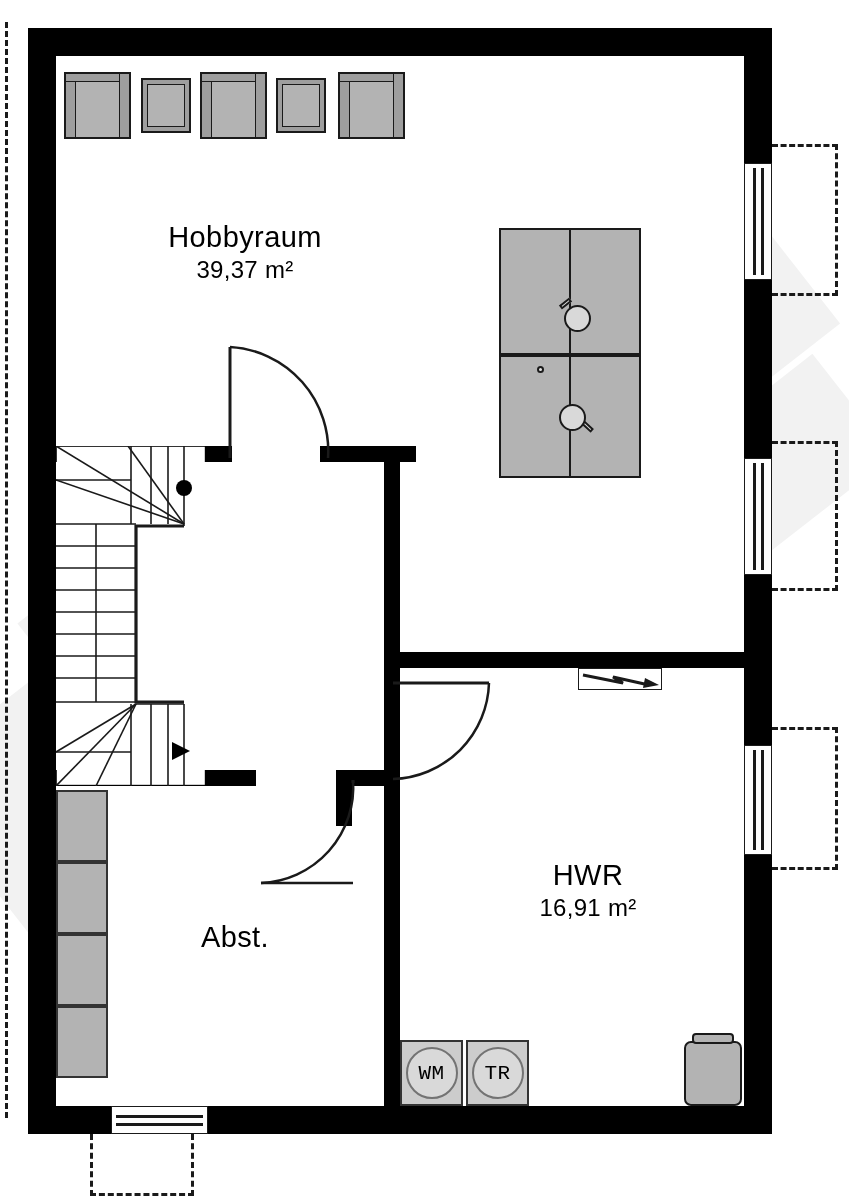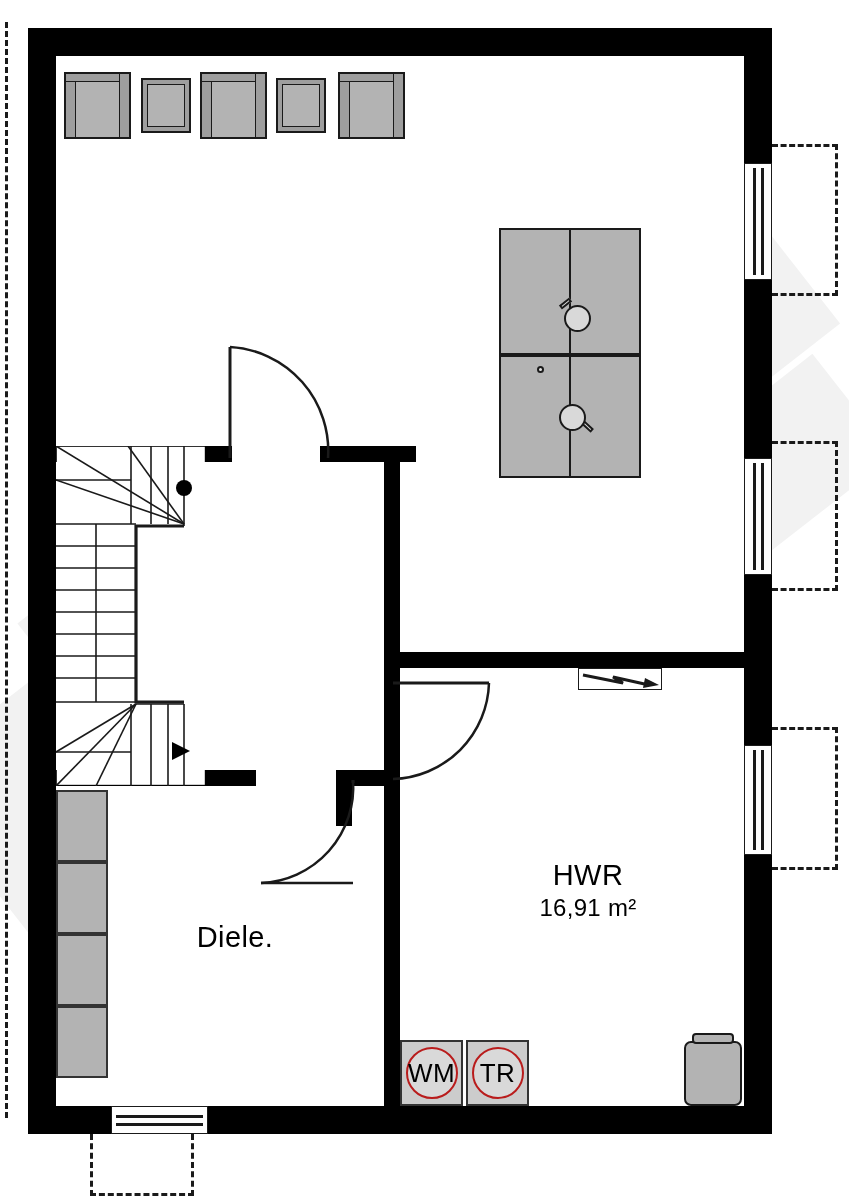--- a/index.html
+++ b/index.html
@@ -158,25 +158,26 @@
     border: 2px solid #333333;
     z-index: 20;
   }
   .appliance .drum {
     position: absolute;
     left: 50%; top: 50%;
     transform: translate(-50%, -50%);
     width: 52px; height: 52px;
     border-radius: 50%;
     background: #d9d9d9;
-    border: 2px solid #b91c1c;
+    border: 2px solid #737373;
     display: flex; align-items: center; justify-content: center;
-    font-size: 26px;
+    font-size: 21px;
     color: #000;
     letter-spacing: 0.5px;
+    font-family: Liberation Mono, monospace;
   }
   .tank {
     position: absolute;
     background: #b3b3b3;
     border: 2px solid #1a1a1a;
     border-radius: 7px;
     z-index: 20;
   }
   .tank-lid {
     position: absolute;
@@ -402,24 +403,28 @@
     <line x1="8" y1="5" x2="104" y2="5" stroke="#1a1a1a" stroke-width="3"></line>
     <path d="M104 5 A 99 99 0 0 1 8 101" stroke="#1a1a1a" stroke-width="2.5" fill="none"></path>
   </svg>
 
   <svg class="door-svg" style="left:255px; top:775px;" width="105" height="115" viewBox="0 0 105 115">
     <line x1="98" y1="5" x2="98" y2="8" stroke="#1a1a1a" stroke-width="3"></line>
     <path d="M98 5 A 96 96 0 0 1 6 108" stroke="#1a1a1a" stroke-width="2.5" fill="none"></path>
     <line x1="6" y1="108" x2="98" y2="108" stroke="#1a1a1a" stroke-width="2.5"></line>
   </svg>
 
+  <div class="room-label" style="left:120px; top:220px; width:250px;">
+    <span class="rl-name">Hobbyraum</span>
+    <span class="rl-area">39,37 m²</span>
+  </div>
 
 
   <div class="room-label" style="left:463px; top:842px; width:250px;margin-top:16px;">
     <span class="rl-name">HWR</span>
     <span class="rl-area">16,91 m²</span>
   </div>
 
   <div class="room-label" style="left:110px; top:920px; width:250px;">
-    <span class="rl-name">Diele.</span>
+    <span class="rl-name">Abst.</span>
   </div>
 
 </div>
 
 </body></html>

